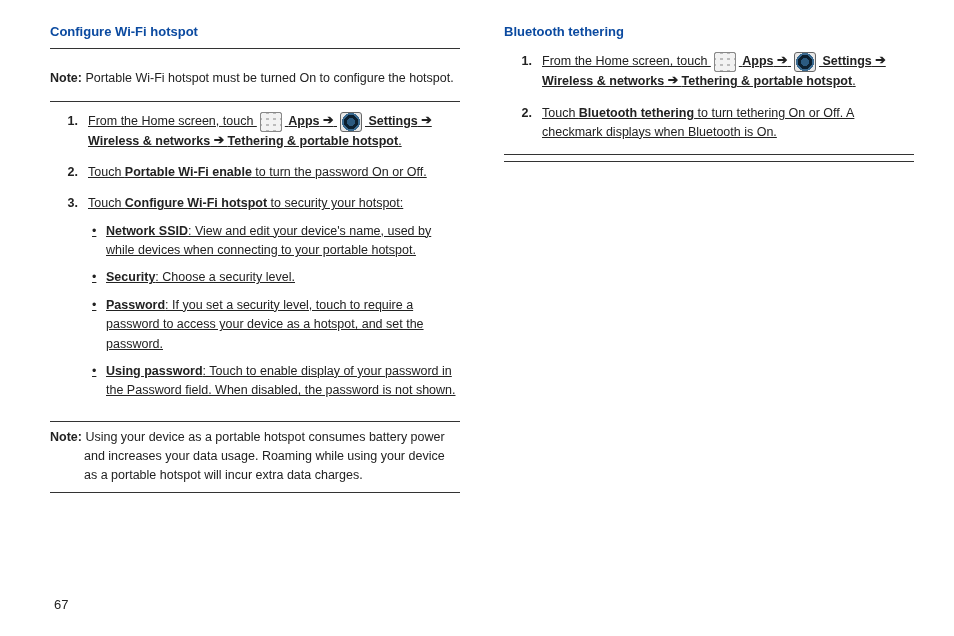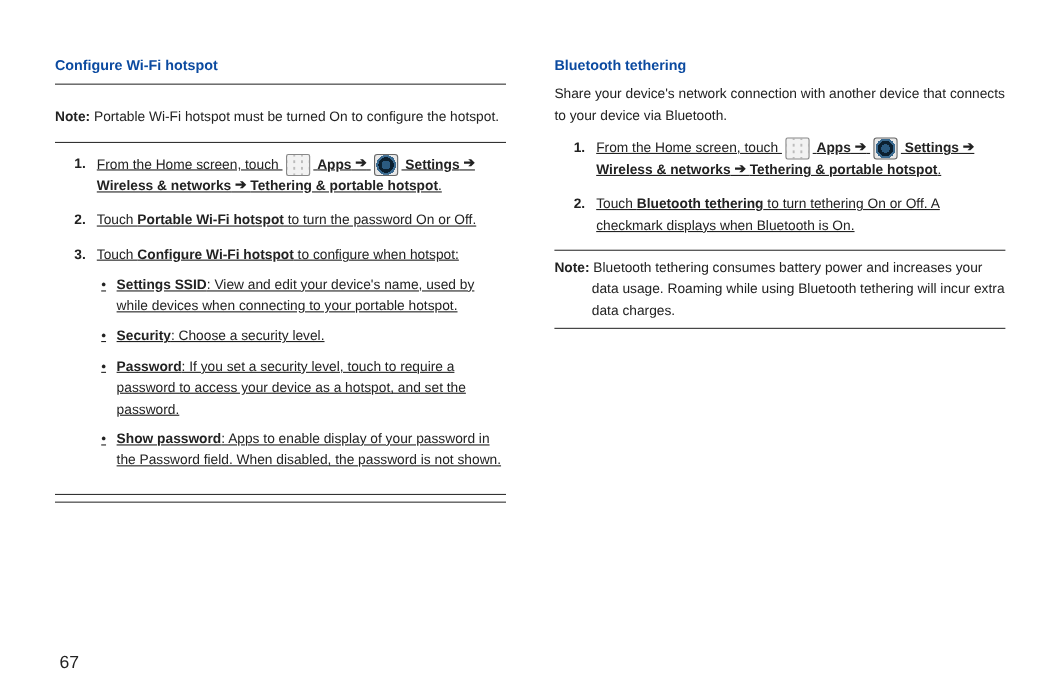--- a/index.html
+++ b/index.html
@@ -7,21 +7,21 @@
     padding: 0;
     font-family: Arial, Helvetica, sans-serif;
     background: #fff;
     color: #222;
     width: 954px;
     height: 636px;
     box-sizing: border-box;
   }
   .page {
     display: flex;
-    padding: 48px 40px 20px 50px;
+    padding: 20px 40px 20px 50px;
     gap: 44px;
     box-sizing: border-box;
     height: 100%;
     position: relative;
   }
   .col {
     flex: 1;
     font-size: 12.5px;
     line-height: 1.55;
   }
@@ -108,21 +108,21 @@
     text-indent: -34px;
     margin: 4px 0 0 0;
   }
   .intro {
     margin: 4px 0 10px 0;
   }
   .page-num {
     position: absolute;
     left: 54px;
     bottom: 24px;
-    font-size: 16px;
+    font-size: 13px;
   }
 </style>
 </head>
 <body>
 
 <div class="page">
 
   <div class="col">
     <div class="section-title">Configure Wi-Fi hotspot</div>
     <hr class="hr">
@@ -136,73 +136,72 @@
         <span class="num">1.</span>
         <span class="body">
           <span>From the Home screen, touch </span><span class="icon-apps"></span>
           <span class="bold">Apps</span><span class="arrow">  ➔</span>
           <span class="icon-settings"></span><span class="bold"> Settings</span><span class="arrow"> ➔ </span><span class="bold">Wireless &amp; networks</span><span class="arrow"> ➔ </span><span class="bold">Tethering &amp; portable hotspot</span><span>.</span>
         </span>
       </li>
       <li>
         <span class="num">2.</span>
         <span class="body">
-          <span>Touch </span><span class="bold">Portable Wi-Fi hotspot</span><span> to turn the password On or Off.</span>
+          <span>Touch </span><span class="bold">Portable Wi-Fi enable</span><span> to turn the password On or Off.</span>
         </span>
       </li>
       <li>
         <span class="num">3.</span>
         <span class="body">
-          <span>Touch </span><span class="bold">Configure Wi-Fi hotspot</span><span> to configure when hotspot:</span>
+          <span>Touch </span><span class="bold">Configure Wi-Fi hotspot</span><span> to security your hotspot:</span>
           <ul class="sub-ul">
             <li>
                 <span class="bullet">•</span>
-                <span class="bbody"><span class="bold">Settings SSID</span><span>: View and edit your device's name, used by while devices when connecting to your portable hotspot.</span></span>
+                <span class="bbody"><span class="bold">Network SSID</span><span>: View and edit your device's name, used by while devices when connecting to your portable hotspot.</span></span>
               </li>
             <li>
                 <span class="bullet">•</span>
                 <span class="bbody"><span class="bold">Security</span><span>: Choose a security level.</span></span>
               </li>
             <li>
                 <span class="bullet">•</span>
                 <span class="bbody"><span class="bold">Password</span><span>: If you set a security level, touch to require a password to access your device as a hotspot, and set the password.</span></span>
               </li>
             <li>
                 <span class="bullet">•</span>
-                <span class="bbody"><span class="bold">Show password</span><span>: Apps to enable display of your password in the Password field. When disabled, the password is not shown.</span></span>
+                <span class="bbody"><span class="bold">Using password</span><span>: Touch to enable display of your password in the Password field. When disabled, the password is not shown.</span></span>
               </li>
           </ul>
         </span>
       </li>
     </ol>
 
     <hr class="hr">
+    <p class="hanging-note"><span class="note-label">Note:</span><span> Using your device as a portable hotspot consumes battery power and increases your data usage. Roaming while using your device as a portable hotspot will incur extra data charges.</span></p>
     <hr class="hr">
   </div>
 
   <div class="col">
     <div class="section-title">Bluetooth tethering</div>
-    <p class="intro">Share your device's network connection with another device that connects to your device via Bluetooth.</p>
 
     <ol class="ol">
       <li>
         <span class="num">1.</span>
         <span class="body">
           <span>From the Home screen, touch </span><span class="icon-apps"></span>
           <span class="bold">Apps</span><span class="arrow">  ➔</span>
           <span class="icon-settings"></span><span class="bold"> Settings</span><span class="arrow"> ➔ </span><span class="bold">Wireless &amp; networks</span><span class="arrow"> ➔ </span><span class="bold">Tethering &amp; portable hotspot</span><span>.</span>
         </span>
       </li>
       <li>
         <span class="num">2.</span>
         <span class="body">
           <span>Touch </span><span class="bold">Bluetooth tethering</span><span> to turn tethering On or Off. A checkmark displays when Bluetooth is On.</span>
         </span>
       </li>
     </ol>
 
     <hr class="hr">
-    <p class="hanging-note"><span class="note-label">Note:</span><span> Bluetooth tethering consumes battery power and increases your data usage. Roaming while using Bluetooth tethering will incur extra data charges.</span></p>
     <hr class="hr">
   </div>
 
   <div class="page-num">67</div>
 </div>
 
 </body></html>

